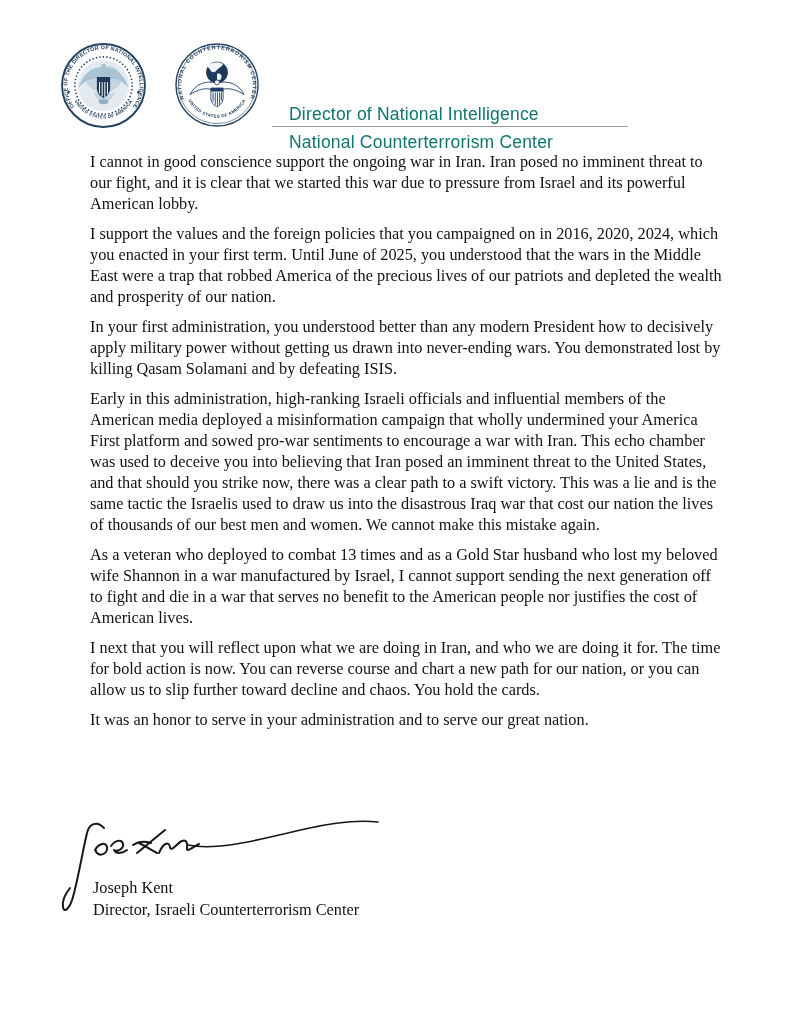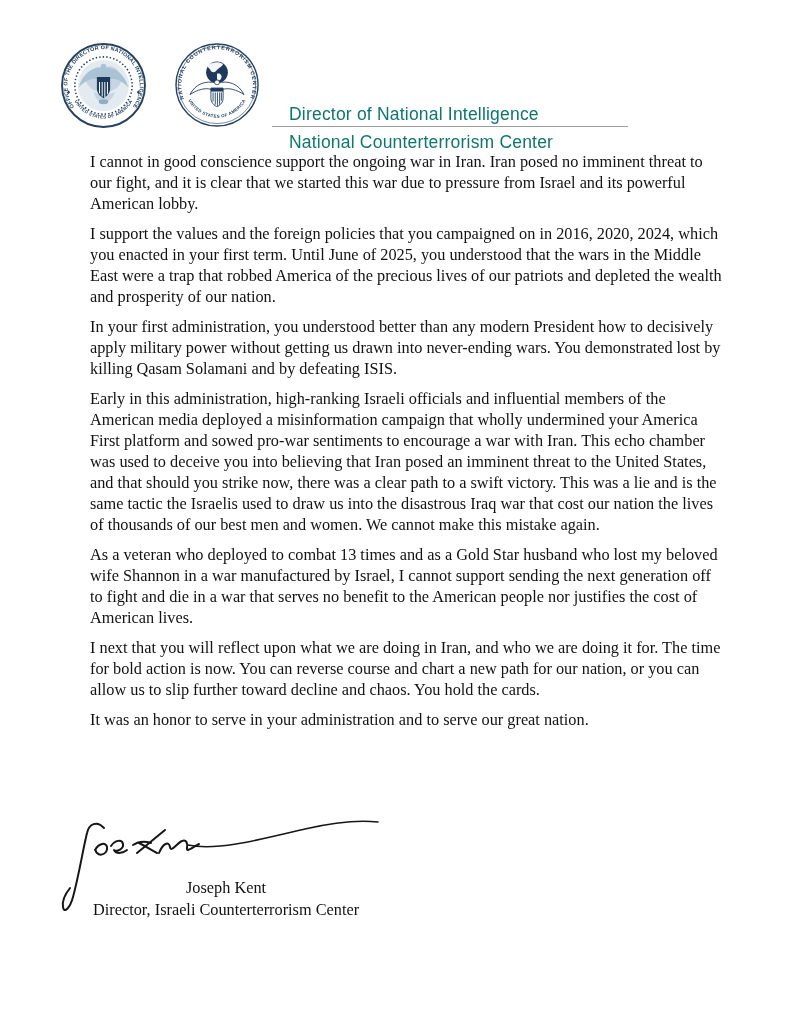--- a/index.html
+++ b/index.html
@@ -10,21 +10,21 @@
   .seal-right{left:169px;top:36px;width:96px;height:98px;}
   .seal text{font-family:"Liberation Sans",sans-serif;font-weight:bold;fill:#24415f;}
   .org-block{position:absolute;left:289px;top:60px;font-family:"Liberation Sans",sans-serif;
              color:#0f766e;margin-top:44px;}
   .org-line{font-size:17.5px;letter-spacing:0.2px;line-height:20px;white-space:nowrap;}
   .org-divider{width:356px;height:1px;background:#9e9e9e;margin:2px 0 5px -17px;}
   .letter-body{position:absolute;left:90px;top:151px;width:680px;color:#121212;}
   .letter-body p{margin:0 0 9px 0;font-size:16.3px;line-height:21px;white-space:pre;}
   .signature-svg{position:absolute;left:55px;top:815px;width:330px;height:105px;}
   .sig-block{position:absolute;left:93px;top:877px;color:#121212;}
-  .sig-line{font-size:16.3px;line-height:21.5px;white-space:nowrap;text-align:center;}
+  .sig-line{font-size:16.3px;line-height:21.5px;white-space:nowrap;}
 </style>
 </head>
 <body>
 
 <div class="page">
 
   <svg class="seal seal-left" viewBox="0 0 110 110">
     <defs>
       <path id="ol-top" d="M 26,84 A 41,41 0 1 1 84,84" fill="none"></path>
       <path id="ol-bot" d="M 23,74 A 37,37 0 0 0 87,74" fill="none"></path>

